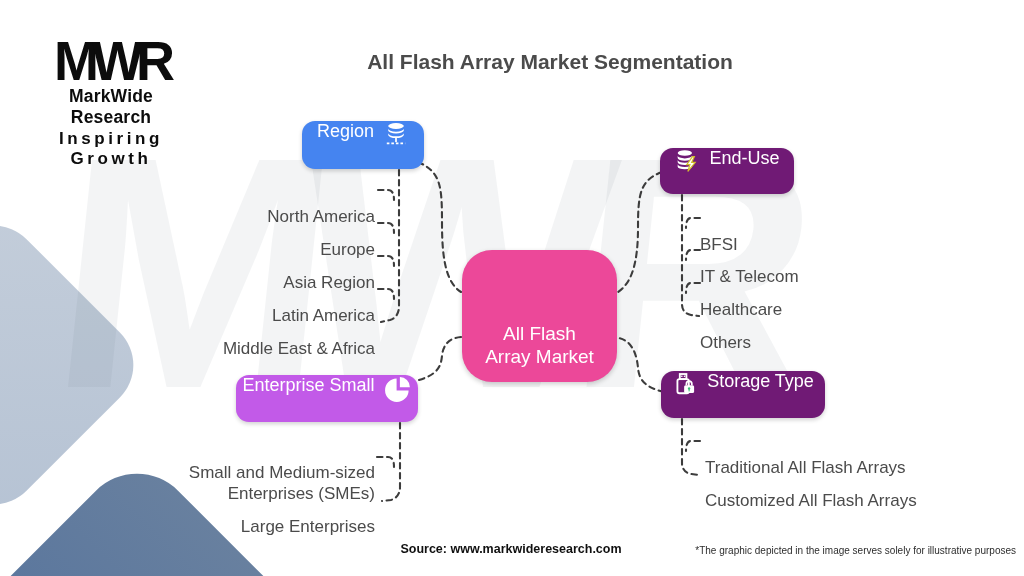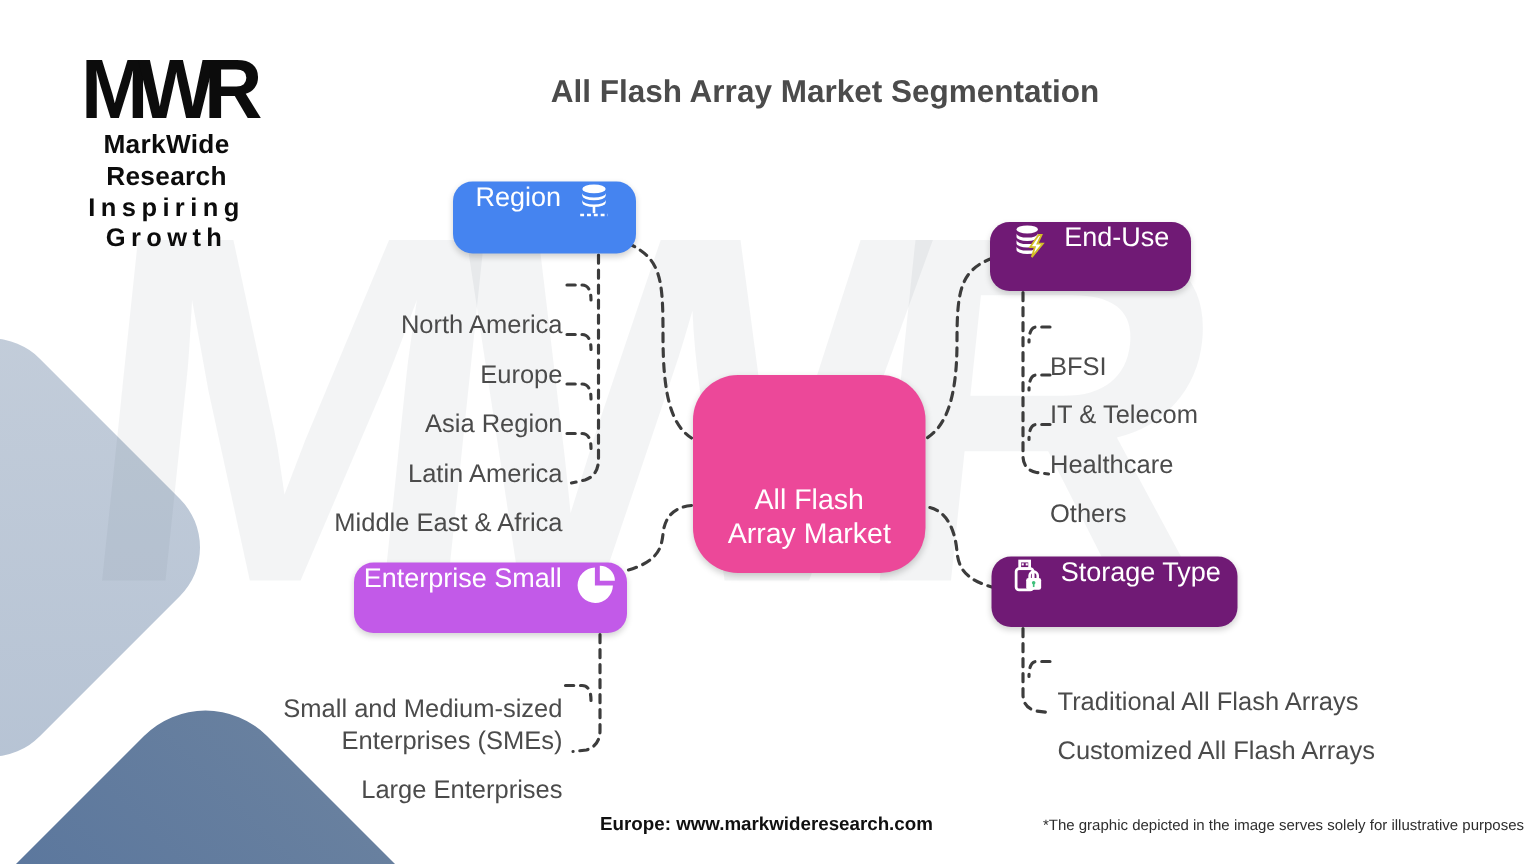--- a/index.html
+++ b/index.html
@@ -189,14 +189,14 @@
 <div class="item" style="left:700px;top:240px;">IT &amp; Telecom</div>
 <div class="item" style="left:700px;top:273px;">Healthcare</div>
 <div class="item" style="left:700px;top:306px;">Others</div>
 
 <div class="item right-align wrap" style="right:649px;top:436px;">Small and Medium-sized Enterprises (SMEs)</div>
 <div class="item right-align" style="right:649px;top:490px;">Large Enterprises</div>
 
 <div class="item" style="left:705px;top:431px;">Traditional All Flash Arrays</div>
 <div class="item" style="left:705px;top:464px;">Customized All Flash Arrays</div>
 
-<div class="source">Europe: www.markwideresearch.com</div>
+<div class="source">Source: www.markwideresearch.com</div>
 <div class="disclaimer">*The graphic depicted in the image serves solely for illustrative purposes</div>
 
 </body></html>

